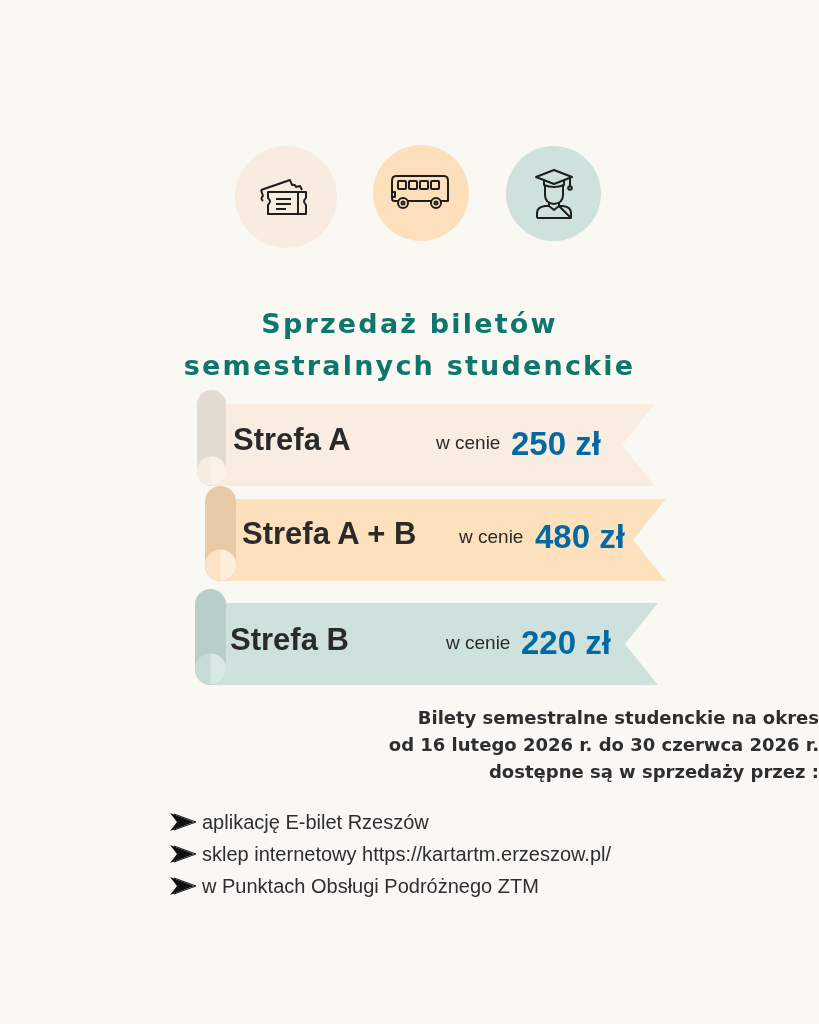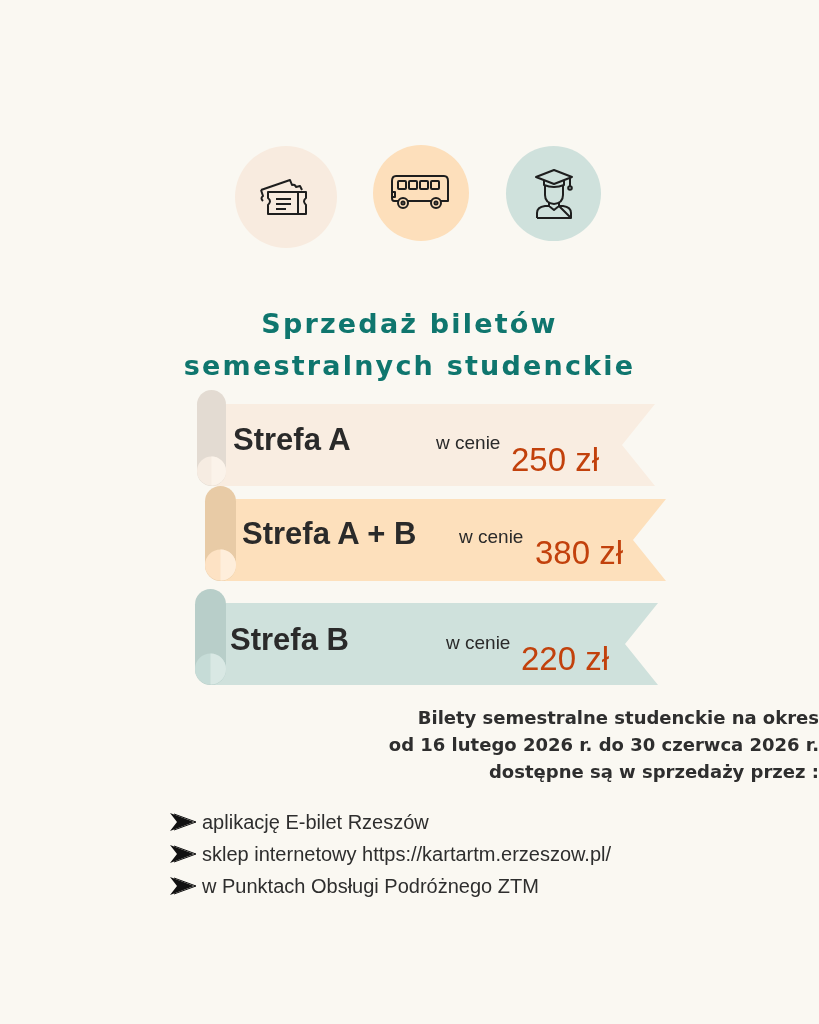--- a/index.html
+++ b/index.html
@@ -25,21 +25,21 @@
     .ribbon { position: absolute; }
     .ribbon svg { position: absolute; left: 0; top: 0; }
     .ribbon .zone {
       position: absolute; font-weight: bold; font-size: 31px; color: #2a2a2a;
       white-space: nowrap;
     }
     .ribbon .pre {
       position: absolute; font-size: 19px; color: #2a2a2a; white-space: nowrap; margin-left: 9px;
     }
     .ribbon .price {
-      position: absolute; font-weight: normal; font-size: 33px; color: #c2410c; white-space: nowrap; margin-top: 16px;
+      position: absolute; font-weight: bold; font-size: 33px; color: #0369a1; white-space: nowrap;
     }
     .info {
       position: absolute; left: 0; width: 819px; text-align: right;
       font-weight: bold; font-size: 18px; line-height: 27px; color: #2e2e2e;
       font-family: "DejaVu Sans", sans-serif;
     }
     .info div { white-space: nowrap; }
     .channels { position: absolute; left: 168px; top: 806px; }
     .channel {
       display: flex; align-items: center; height: 32px;
@@ -109,21 +109,21 @@
 
 <div class="ribbon" style="left:203px; top:485px; width:469px; height:100px;">
   <svg width="469" height="100" viewBox="0 0 469 100">
     <polygon points="19,14 463,14 430,55 463,96 19,96" fill="#fde0bc"></polygon>
     <rect x="2" y="1" width="31" height="95" rx="15.5" fill="#e8cba6"></rect>
     <circle cx="17.5" cy="80" r="15.5" fill="#fde2c4"></circle>
     <path d="M17.5 64.5 A15.5 15.5 0 0 1 17.5 95.5 Z" fill="#feeedb"></path>
   </svg>
   <span class="zone" style="left:39px; top:31px;">Strefa A + B</span>
   <span class="pre" style="left:247px; top:41px;">w cenie</span>
-  <span class="price" style="left:332px; top:33px;">380 zł</span>
+  <span class="price" style="left:332px; top:33px;">480 zł</span>
 </div>
 
 <div class="ribbon" style="left:193px; top:589px; width:469px; height:100px;text-align:right;">
   <svg width="469" height="100" viewBox="0 0 469 100">
     <polygon points="19,14 465,14 432,55 465,96 19,96" fill="#cfe1dc"></polygon>
     <rect x="2" y="0" width="31" height="96" rx="15.5" fill="#b8cec9"></rect>
     <circle cx="17.5" cy="80" r="15.5" fill="#c6dcd7"></circle>
     <path d="M17.5 64.5 A15.5 15.5 0 0 1 17.5 95.5 Z" fill="#d9e8e4"></path>
   </svg>
   <span class="zone" style="left:37px; top:33px;">Strefa B</span>

